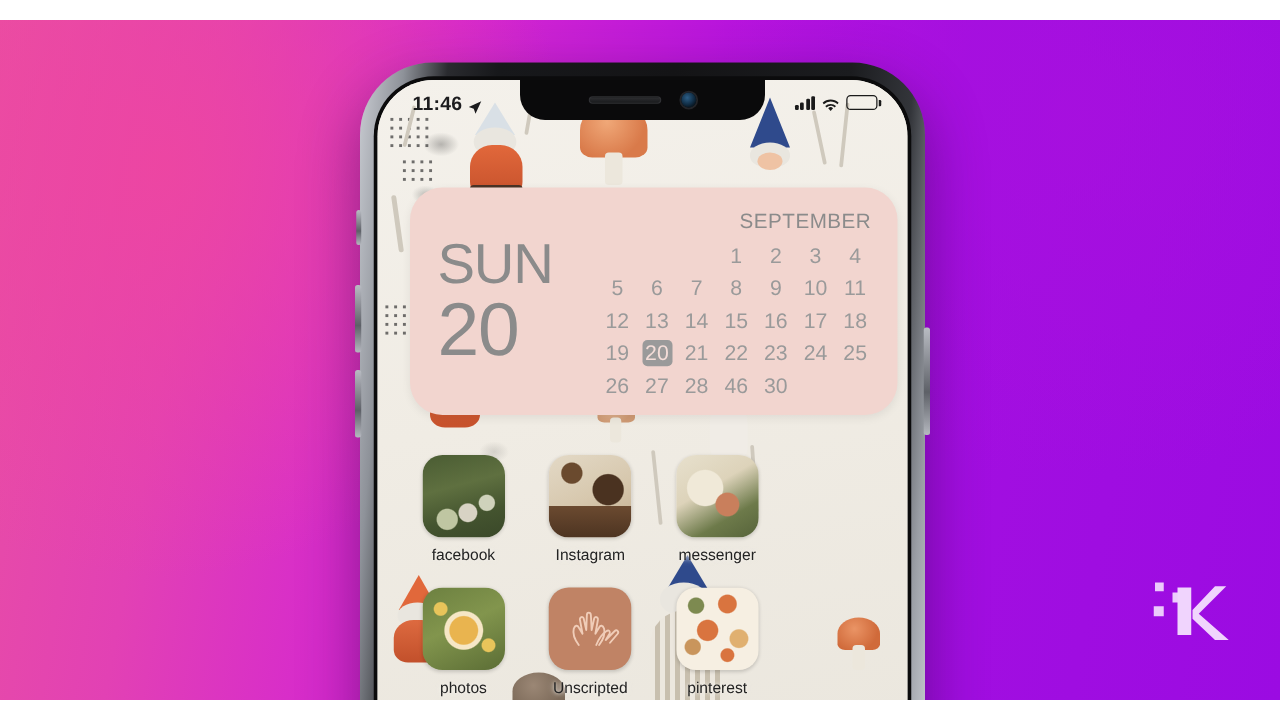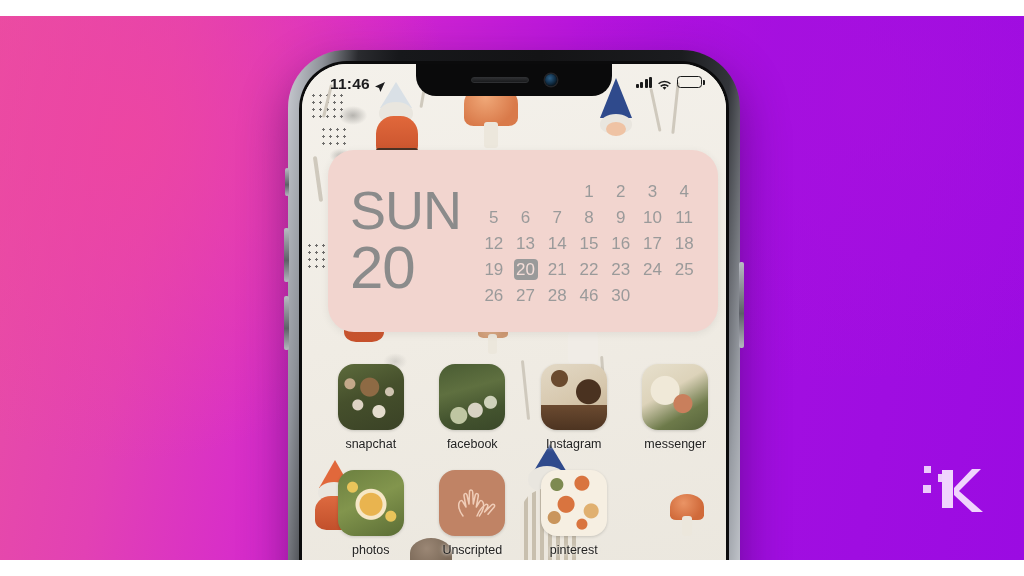--- a/index.html
+++ b/index.html
@@ -211,21 +211,21 @@
     align-items: center;
     padding: 0 18px 0 22px;
   }
   .widget-left {
     width: 128px;
     flex-shrink: 0;
     color: #8b8b8b;
     line-height: .98;
   }
   .w-dow {
-    font-size: 54px;
+    font-size: 45px;
     font-weight: 400;
     letter-spacing: -1px;
   }
   .w-day {
     font-size: 60px;
     font-weight: 400;
     letter-spacing: -1px;
     margin-top: 2px;
   }
   .widget-right { flex: 1; padding-top: 4px; }
@@ -482,20 +482,21 @@
           <div class="speaker"></div>
           <div class="camera"></div>
         </div>
 
         <div class="widget">
           <div class="widget-left">
             <div class="w-dow">SUN</div>
             <div class="w-day">20</div>
           </div>
           <div class="widget-right">
+            <div class="w-month">SEPTEMBER</div>
             <div class="cal-grid" id="cal-grid">
                 <div class="cal-cell empty">.</div>
                 <div class="cal-cell empty">.</div>
                 <div class="cal-cell empty">.</div>
                 <div class="cal-cell">1</div>
                 <div class="cal-cell">2</div>
                 <div class="cal-cell">3</div>
                 <div class="cal-cell">4</div>
                 <div class="cal-cell">5</div>
                 <div class="cal-cell">6</div>
@@ -522,24 +523,20 @@
                 <div class="cal-cell">27</div>
                 <div class="cal-cell">28</div>
                 <div class="cal-cell">46</div>
                 <div class="cal-cell">30</div>
               </div>
           </div>
         </div>
 
         <div class="app-grid row1" id="app-row-0">
             <div class="app">
-              <div class="app-icon ic-snapchat"></div>
-              <div class="app-label">snapchat</div>
-            </div>
-            <div class="app">
               <div class="app-icon ic-weather"></div>
               <div class="app-label">facebook</div>
             </div>
             <div class="app">
               <div class="app-icon ic-instagram"></div>
               <div class="app-label">Instagram</div>
             </div>
             <div class="app">
               <div class="app-icon ic-messenger"></div>
               <div class="app-label">messenger</div>

